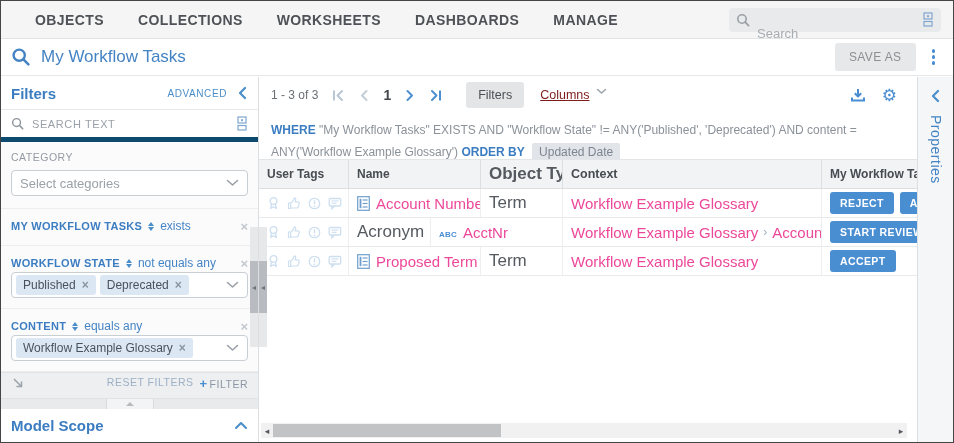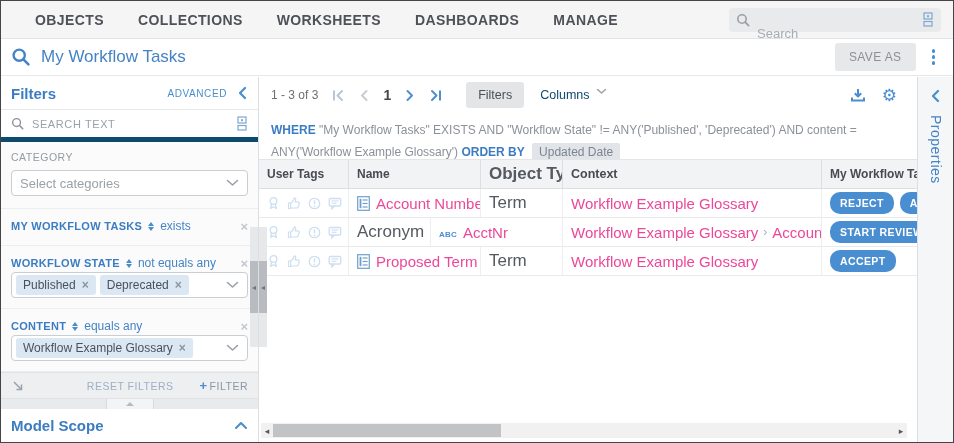--- a/index.html
+++ b/index.html
@@ -43,21 +43,21 @@
   .chip .x { color:#8a95a1; font-weight:700; font-size:12px; cursor:pointer; line-height:1; }
   .f-section { padding:8px 10px 10px; border-bottom:1px solid #eceef0; }
   .f-sec-head { display:flex; align-items:center; gap:6px; min-height:18px; }
   .f-sec-label { color:#3c7dc1; font-weight:700; font-size:11px; letter-spacing:.3px; cursor:pointer; }
   .f-sec-op { color:#4584c4; font-size:12px; }
   .f-sec-x { margin-left:auto; color:#c2c7cd; font-weight:700; font-size:13px; cursor:pointer; line-height:1; }
   .updown { display:inline-flex; flex-direction:column; gap:1px; }
   .updown i { width:0; height:0; border-left:3px solid transparent; border-right:3px solid transparent; }
   .updown .u { border-bottom:4px solid #4a8ec9; }
   .updown .d { border-top:4px solid #4a8ec9; }
-  .f-footer { height:27px; background:#edeff1; border-top:1px solid #e0e3e6; border-bottom:1px solid #e0e3e6; display:flex; align-items:center; padding:12px 10px; gap:26px; }
+  .f-footer { height:27px; background:#edeff1; border-top:1px solid #e0e3e6; border-bottom:1px solid #e0e3e6; display:flex; padding:3px 10px; gap:6px; }
   .f-reset { margin-left:auto; color:#9db0c6; font-size:10.5px; letter-spacing:.5px; cursor:pointer; }
   .f-add { color:#8b97a5; font-size:10.5px; letter-spacing:.5px; cursor:pointer; }
   .f-add .plus { color:#4a8ed2; font-weight:700; font-size:13px; margin-right:2px; }
   .splitter { position:absolute; left:0; right:0; bottom:33px; height:10px; background:#e9eaec; display:flex; justify-content:center; cursor:row-resize; }
   .splitter .tab { width:48px; height:10px; background:#f3f4f5; border-left:1px solid #d8dadd; border-right:1px solid #d8dadd; display:flex; align-items:center; justify-content:center; }
   .splitter .tab i { width:0; height:0; border-left:4px solid transparent; border-right:4px solid transparent; border-bottom:4px solid #b7bbc0; }
   .model-scope { position:absolute; left:0; right:0; bottom:0; height:33px; background:#fff; display:flex; align-items:center; padding:0 10px; }
   .ms-label { color:#3c7dc1; font-weight:700; font-size:15px; }
   .ms-caret { margin-left:auto; }
   .side-handle { position:absolute; width:8px; background:#e7e8ea; display:flex; align-items:center; justify-content:center; }
@@ -67,21 +67,21 @@
   .sh-right { left:0; top:150px; height:120px; }
 
   
   .main { position:relative; flex:1; background:#fff; overflow:hidden; }
   .toolbar { height:36px; display:flex; align-items:center; padding:0 12px; gap:10px; }
   .tb-range { color:#6b7075; font-size:12px; margin-right:4px; }
   .pager { display:flex; align-items:center; gap:14px; }
   .pager .pg { cursor:pointer; display:flex; align-items:center; }
   .pager .num { color:#44484d; font-weight:700; font-size:14px; }
   .filters-btn { background:#e3e5e7; border:none; border-radius:3px; color:#4b5055; font-family:inherit; font-size:12.5px; padding:6px 12px; margin-left:14px; cursor:pointer; }
-  .columns-btn { display:flex; align-items:flex-start; gap:6px; margin-left:6px; cursor:pointer; font-size:12.5px; color:#0c4a6e; }
+  .columns-btn { display:flex; align-items:flex-start; gap:6px; margin-left:6px; cursor:pointer; font-size:12.5px; color:#7f1d1d;text-decoration:underline; }
   .tb-right { margin-left:auto; display:flex; align-items:center; gap:16px; padding-right:8px; }
   .tb-icon { cursor:pointer; display:flex; align-items:center; }
   .gear { color:#4a8ed2; font-size:17px; line-height:1; }
 
   
   .query { padding:6px 12px 8px; font-size:12px; color:#8b9199; line-height:1.85; border-bottom:0; }
   .kw { color:#3c7dc1; font-weight:700; }
   .order-chip { background:#e1e5ea; color:#7d8591; border-radius:2px; padding:2px 7px; margin-left:4px; white-space:nowrap; }
 
   
@@ -92,21 +92,21 @@
   .trow { display:flex; height:29px; border-bottom:1px solid #e8eaec; background:#fff; }
   .td { display:flex; align-items:center; padding:0 8px; border-right:1px solid #eceef0; overflow:hidden; white-space:nowrap; }
   .c0 { width:90px; flex:none; gap:7px; }
   .c1 { width:132px; flex:none; gap:6px; }
   .c2 { width:82px; flex:none; font-size:17px; color:#555a60; }
   .c3 { width:259px; flex:none; font-size:12.5px; }
   .c4 { width:437px; flex:none; gap:6px; border-right:none; }
   .link { color:#ec4899; font-size:15px; text-decoration:none; cursor:pointer; }
   .crumb-sep { color:#9fb0c4; margin:0 5px; font-size:12px; }
   .acro { color:#4a8ed2; font-weight:700; font-size:8px; letter-spacing:.2px; }
-  .action-btn { background:#4a8ed2; color:#fff; border:none; border-radius:10px; font-family:inherit; font-size:10.5px; font-weight:700; letter-spacing:.4px; padding:5px 10px; cursor:pointer; white-space:nowrap; }
+  .action-btn { background:#4a8ed2; color:#fff; border:none; border-radius:3px; font-family:inherit; font-size:10.5px; font-weight:700; letter-spacing:.4px; padding:5px 10px; cursor:pointer; white-space:nowrap; }
 
   
   .hscroll { position:absolute; left:2px; right:10px; bottom:4px; height:15px; background:#f1f1f2; display:flex; align-items:center; }
   .hs-arrow { width:12px; text-align:center; color:#55595d; font-size:9px; cursor:pointer; flex:none; }
   .hs-track { position:relative; flex:1; height:15px; }
   .hs-thumb { position:absolute; left:0; top:1px; height:13px; width:228px; background:#c2c3c5; cursor:grab; }
 
   
   .props { width:36px; flex:none; background:#f5f6f7; border-left:1px solid #dcdfe2; display:flex; flex-direction:column; align-items:center; padding-top:8px; }
   .props-collapse { cursor:pointer; padding:4px; }

